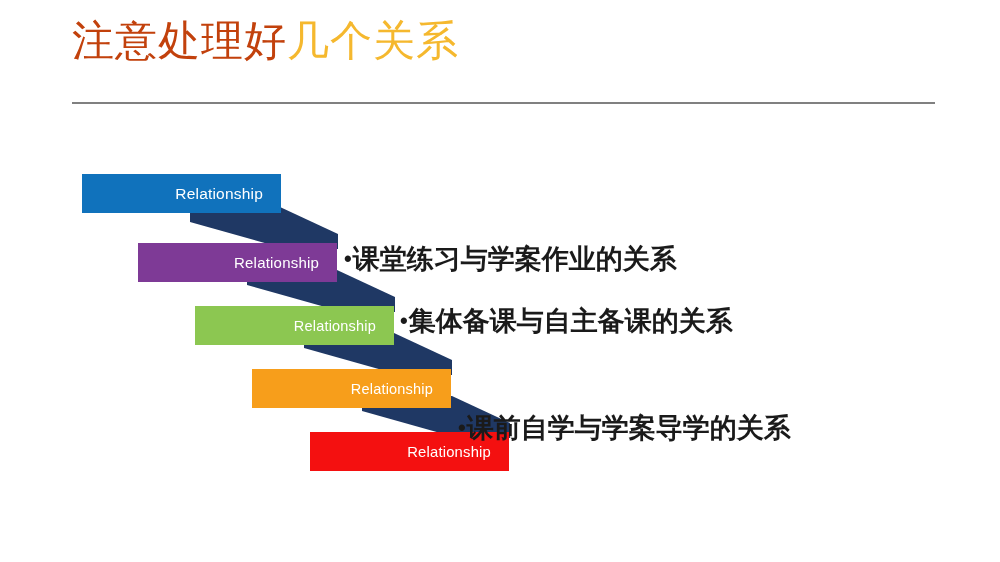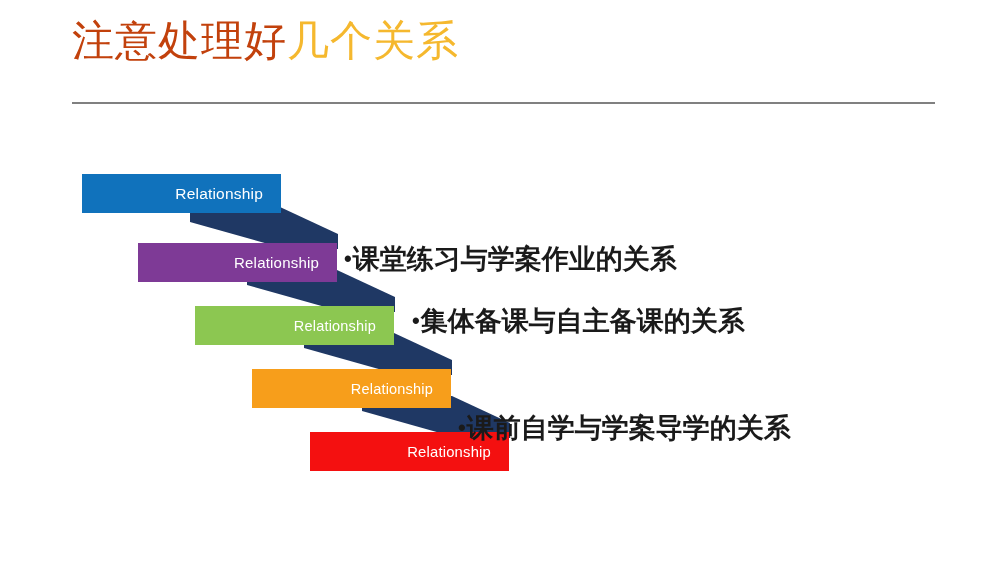--- a/index.html
+++ b/index.html
@@ -103,21 +103,21 @@
   #conn-2 { left: 195px; top: 270px; width: 200px; height: 42px;
             clip-path: polygon(52px 0px, 142px 0px, 200px 27px, 200px 42px, 148px 42px, 52px 15px); }
   #conn-3 { left: 252px; top: 333px; width: 200px; height: 42px;
             clip-path: polygon(52px 0px, 142px 0px, 200px 27px, 200px 42px, 148px 42px, 52px 15px); }
   #conn-4 { left: 310px; top: 396px; width: 200px; height: 42px;
             clip-path: polygon(52px 0px, 142px 0px, 200px 27px, 200px 42px, 148px 42px, 52px 15px); }
 
   
   #text-1 { left: 286px; top: 176px; }
   #text-2 { left: 344px; top: 241px; }
-  #text-3 { left: 412px; top: 303px; }
+  #text-3 { left: 400px; top: 303px; }
   #text-4 { left: 458px; top: 366px; margin-top: 44px; }
   #text-5 { left: 516px; top: 429px; }
 </style>
 </head>
 <body>
 
 <div id="slide" style="background: rgb(255, 255, 255);">
 
   <div id="title">
     <span class="t-black" style="color: #c2410c;">注意处理好</span><span class="t-accent" style="color: rgb(245, 184, 46); margin-top: 28px;">几个关系</span>

